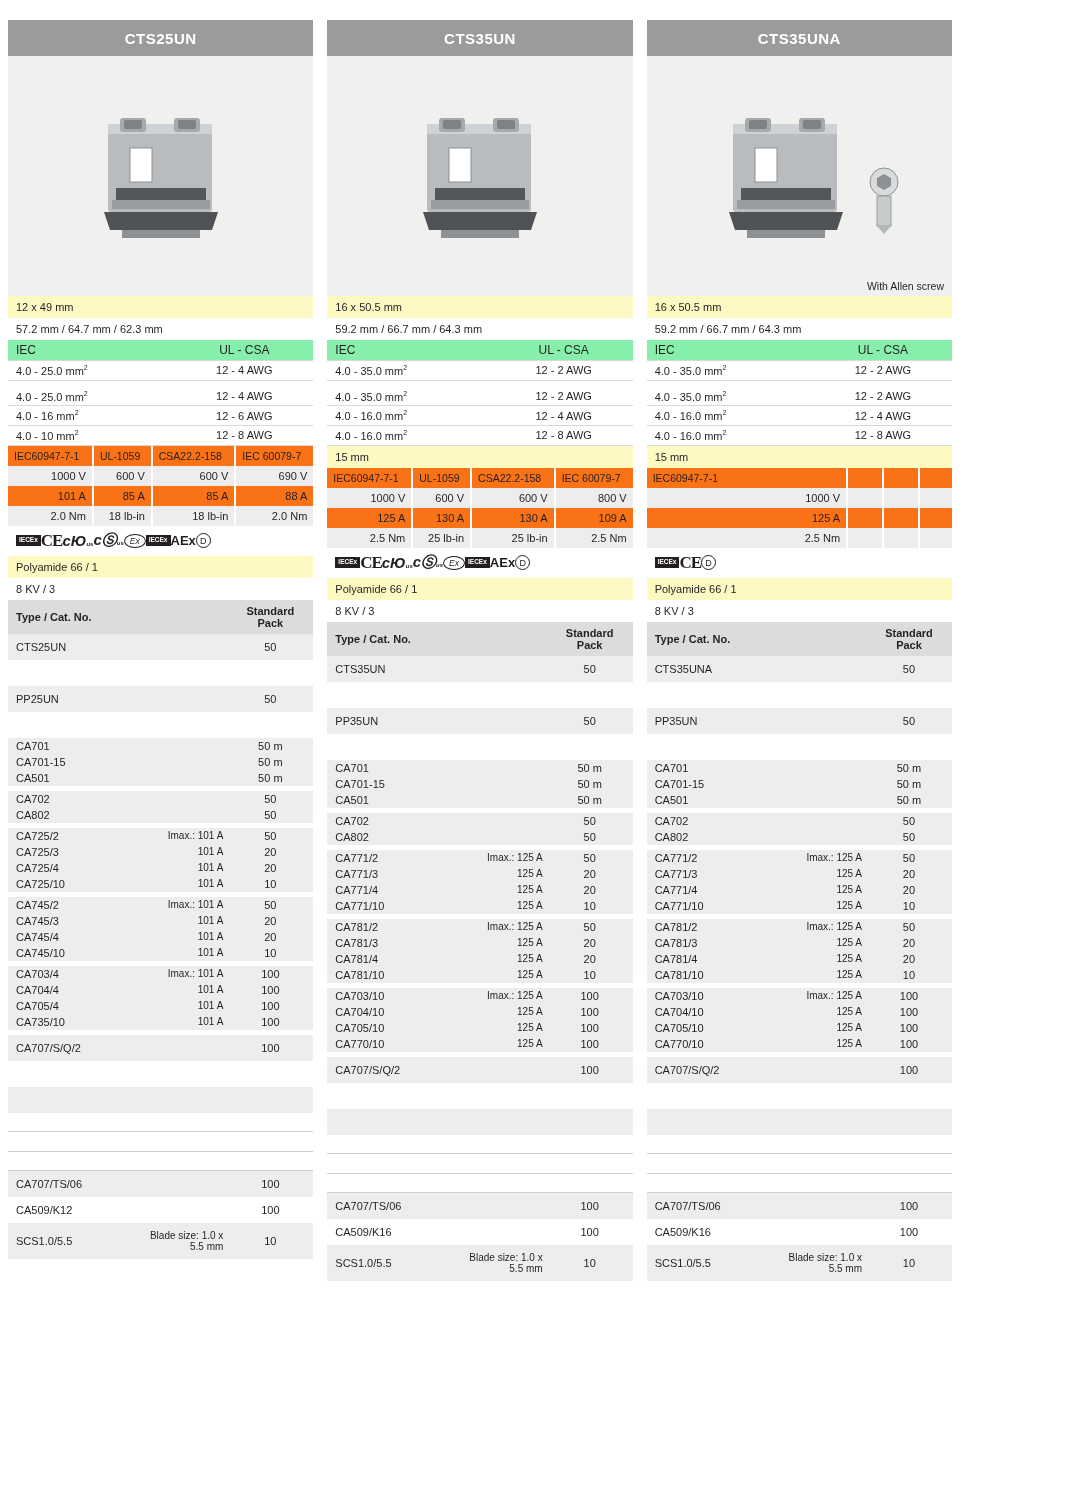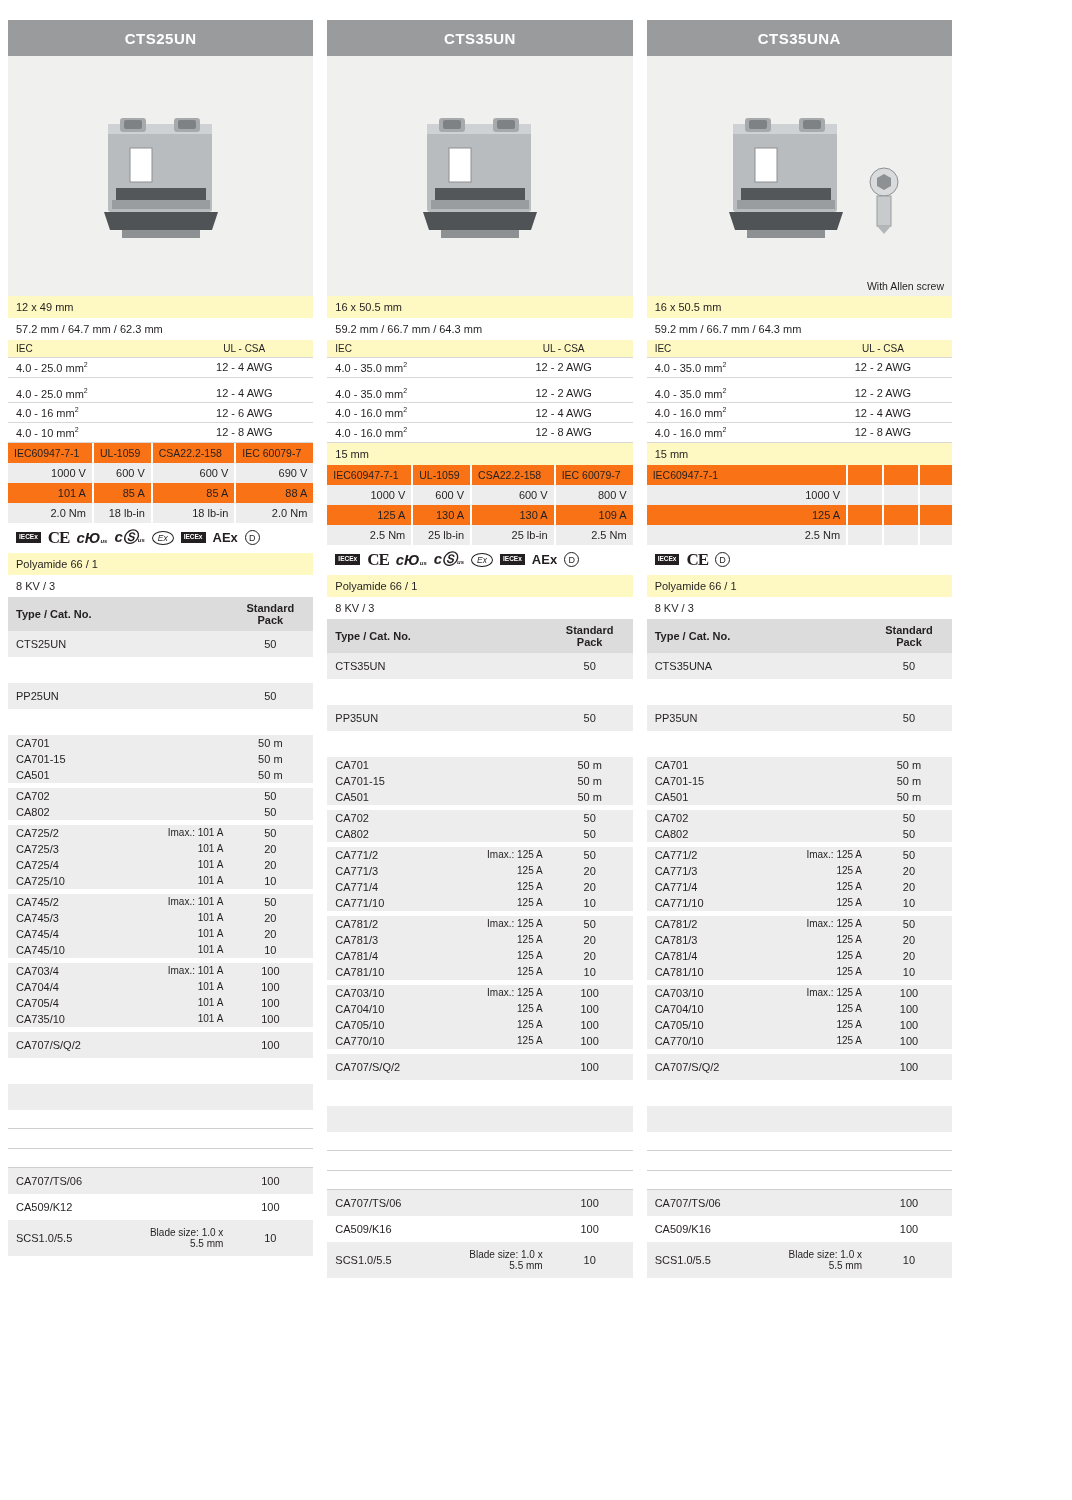--- a/index.html
+++ b/index.html
@@ -35,35 +35,35 @@
   }
   .screw { position:absolute; right:48px; top:110px; }
 
   .row { padding:5px 8px; font-size:11px; }
   .row.shade { background:#fef9c3; }
   .row.plain { background:#ffffff; }
 
   table.t { width:100%; border-collapse:collapse; font-size:11px; }
   table.t td, table.t th { padding:3px 8px; text-align:left; font-weight:normal; }
 
-  .hdr-row td { background:#fef9c3; font-weight:bold; font-size:10px; }
+  .hdr-row td { background:#86efac; font-weight:bold; font-size:12px; }
   .hdr-row td.r { text-align:center; }
 
   .spec-tbl td { border-bottom:1px solid #d8d8d8; }
   .spec-tbl td.right { text-align:center; }
   .gapline td { height:6px; border-bottom:none; }
 
   .quad { width:100%; border-collapse:collapse; font-size:11px; }
   .quad td { padding:4px 6px; text-align:right; border-right:2px solid #ffffff; }
   .quad tr.shade td { background:#ededed; }
   .quad tr.plain td { background:#f97316; }
   .quad td.lbl { text-align:left; font-size:10.5px; }
   .quad td:last-child { border-right:none; }
 
-  .certs { padding:6px 8px; background:#ffffff; display:flex; align-items:center; gap:7px; height:30px; }
+  .certs { padding:6px 8px; background:#ffffff; display:flex; align-items:center; height:30px; }
   .cbadge { border:1.6px solid #231f20; font-size:6.5px; font-weight:bold; padding:1px 2px; line-height:1; }
   .cbadge.filled { background:#231f20; color:#fff; }
   .ce { font-size:17px; font-weight:bold; font-family:"Liberation Serif", serif; letter-spacing:-1px; }
   .ul { font-size:15px; font-weight:bold; font-style:italic; }
   .small-sub { font-size:6px; }
   .ex-oval { border:1.5px solid #231f20; border-radius:50%; padding:1px 5px; font-size:8.5px; font-style:italic; }
   .aex { font-size:13px; font-weight:bold; }
   .d-circ { border:1.4px solid #231f20; border-radius:50%; width:15px; height:15px; display:inline-flex; align-items:center; justify-content:center; font-size:9px; }
 
   .cat-tbl { width:100%; border-collapse:collapse; font-size:11px; }

